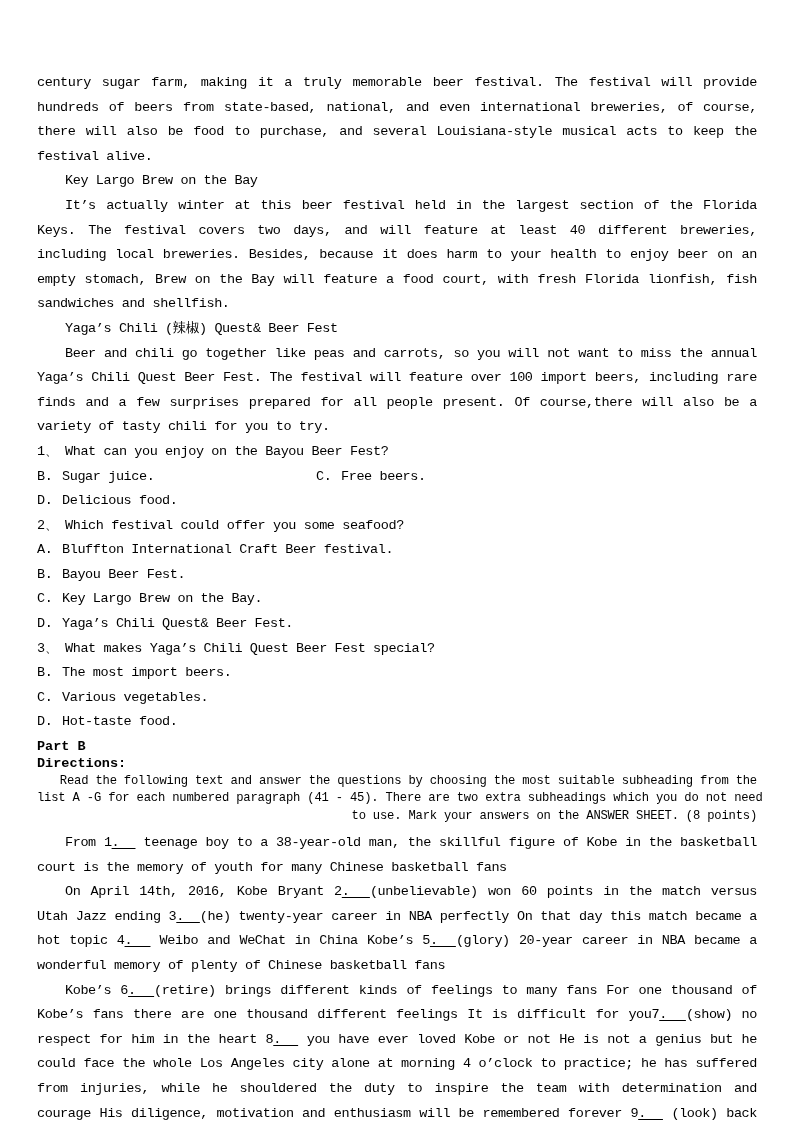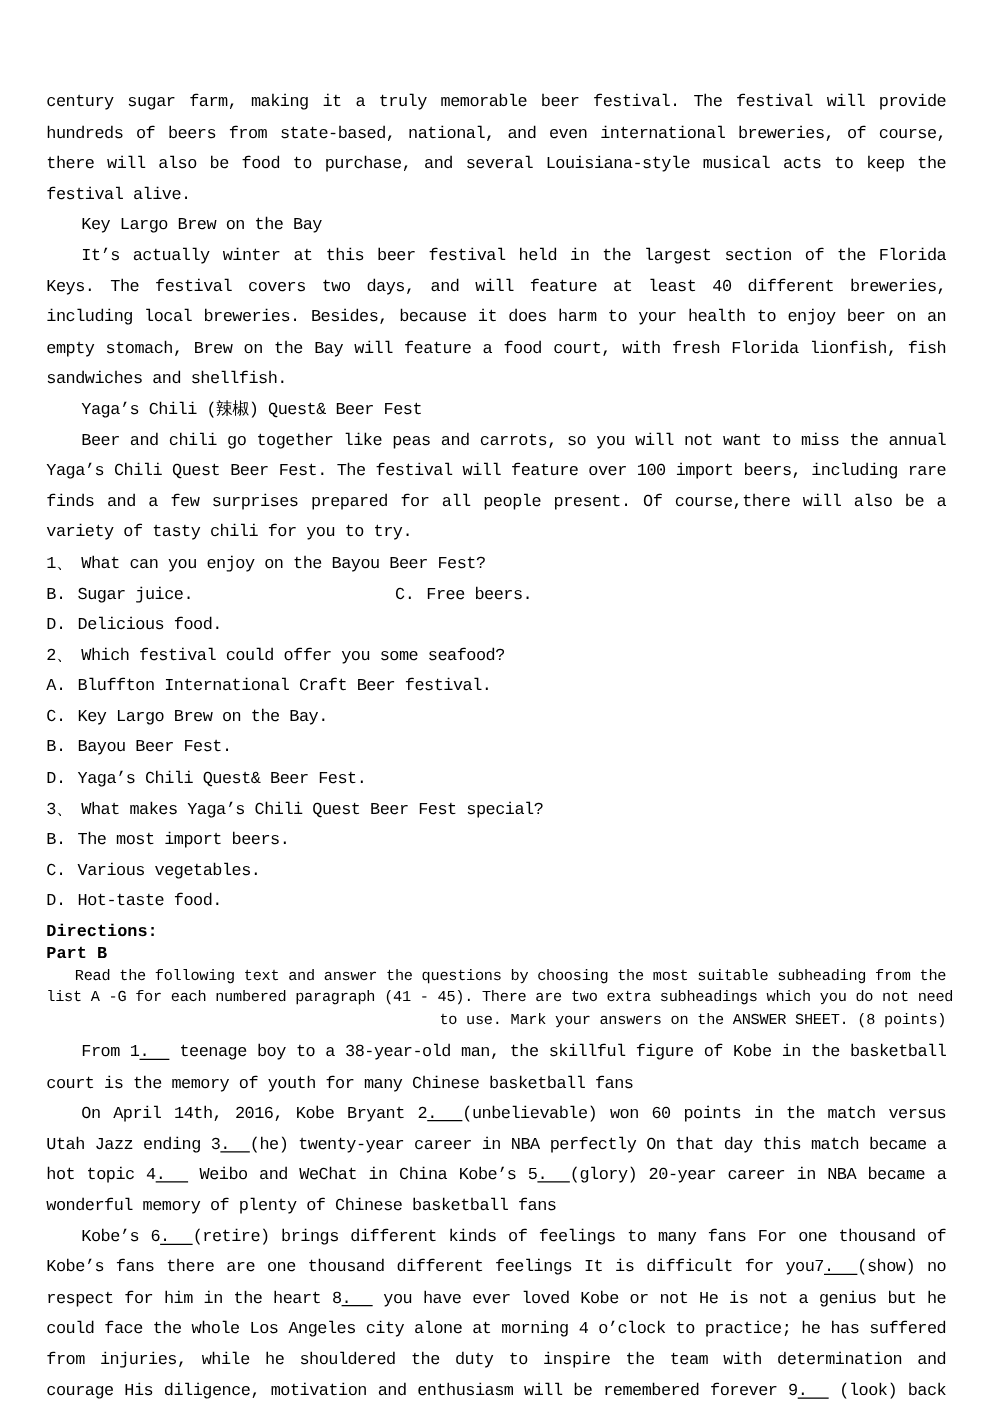--- a/index.html
+++ b/index.html
@@ -84,45 +84,45 @@
     </div>
   </div>
 
   <div class="serif q-line">
     <span class="q-num">2、</span><span>Which festival could offer you some seafood?</span>
   </div>
   <div class="serif option">
     <span class="opt-letter">A.</span><span>Bluffton International Craft Beer festival.</span>
   </div>
   <div class="serif option">
-    <span class="opt-letter">C.</span><span>Key Largo Brew on the Bay.</span>
+    <span class="opt-letter">B.</span><span>Bayou Beer Fest.</span>
   </div>
   <div class="serif option">
-    <span class="opt-letter">B.</span><span>Bayou Beer Fest.</span>
+    <span class="opt-letter">C.</span><span>Key Largo Brew on the Bay.</span>
   </div>
   <div class="serif option">
     <span class="opt-letter">D.</span><span>Yaga’s Chili Quest&amp; Beer Fest.</span>
   </div>
 
   <div class="serif q-line">
     <span class="q-num">3、</span><span>What makes Yaga’s Chili Quest Beer Fest special?</span>
   </div>
   <div class="serif option">
     <span class="opt-letter">B.</span><span>The most import beers.</span>
   </div>
   <div class="serif option">
     <span class="opt-letter">C.</span><span>Various vegetables.</span>
   </div>
   <div class="serif option">
     <span class="opt-letter">D.</span><span>Hot-taste food.</span>
   </div>
 
   <div class="partb-head">
+    <div class="mono-bold">Part B</div>
     <div class="mono-bold">Directions:</div>
-    <div class="mono-bold">Part B</div>
     <div class="mono-line">Read the following text and answer the questions by choosing the most suitable subheading from the</div>
     <div class="mono-line">list A -G for each numbered paragraph (41 - 45). There are two extra subheadings which you do not need</div>
     <div class="mono-line">to use. Mark your answers on the ANSWER SHEET. (8 points)</div>
   </div>
 
   <div class="cloze-block">
     <p class="serif para indent">From 1<span class="blank">.&nbsp;&nbsp;</span> teenage boy to a 38-year-old man, the skillful figure of Kobe in the basketball court is the memory of youth for many Chinese basketball fans</p>
     <p class="serif para indent">On April 14th, 2016, Kobe Bryant 2<span class="blank">.&nbsp;&nbsp;</span>(unbelievable) won 60 points in the match versus Utah Jazz ending 3<span class="blank">.&nbsp;&nbsp;</span>(he) twenty-year career in NBA perfectly On that day this match became a hot topic 4<span class="blank">.&nbsp;&nbsp;</span> Weibo and WeChat in China Kobe’s 5<span class="blank">.&nbsp;&nbsp;</span>(glory) 20-year career in NBA became a wonderful memory of plenty of Chinese basketball fans</p>
     <p class="serif para indent">Kobe’s 6<span class="blank">.&nbsp;&nbsp;</span>(retire) brings different kinds of feelings to many fans For one thousand of Kobe’s fans there are one thousand different feelings It is difficult for you7<span class="blank">.&nbsp;&nbsp;</span>(show) no respect for him in the heart 8<span class="blank">.&nbsp;&nbsp;</span> you have ever loved Kobe or not He is not a genius but he could face the whole Los Angeles city alone at morning 4 o’clock to practice; he has suffered from injuries, while he shouldered the duty to inspire the team with determination and courage His diligence, motivation and enthusiasm will be remembered forever 9<span class="blank">.&nbsp;&nbsp;</span> (look) back over the past twenty years, we have to admit that this man and the number 23 player of the Chicago Bulls 10<span class="blank">.&nbsp;&nbsp;</span>(change) the basketball game</p>
     <p class="serif para indent">I recently became friends with a young man 1<span class="blank">.&nbsp;&nbsp;</span>had just migrated to Australia to escape war in his homeland He was</p>

